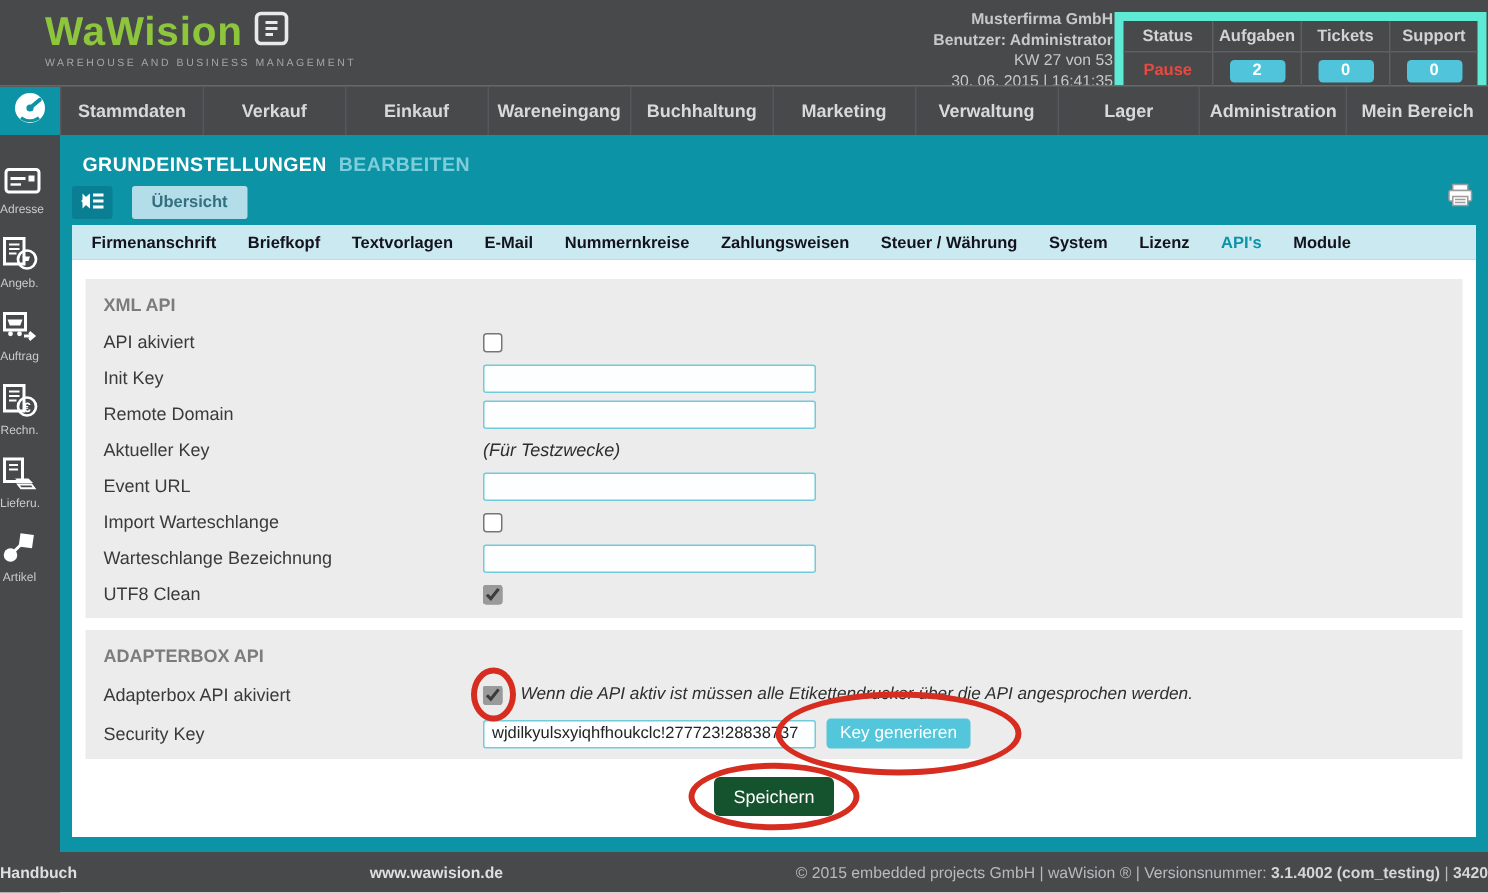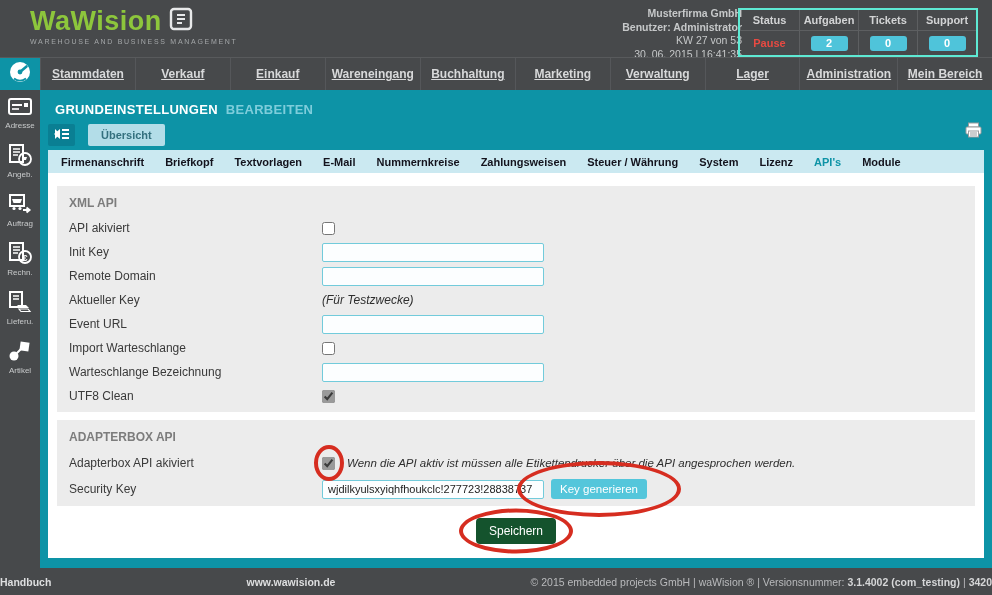--- a/index.html
+++ b/index.html
@@ -9,41 +9,41 @@
 
   
   .top-header { position:absolute; left:0; top:0; width:992px; height:57px; background:#47494b; }
   .logo-block { position:absolute; left:30px; top:7px; }
   .logo-line { display:flex; align-items:center; gap:7px; }
   .logo-title { color:#8dc63c; font-size:27px; font-weight:bold; letter-spacing:0.5px; line-height:1; }
   .logo-tagline { color:#a3a6a8; font-size:7px; letter-spacing:1.7px; margin-top:3px; }
   .hdr-info { position:absolute; right:250px; top:7px; text-align:right; color:#c6c8c9;
               font-size:10.5px; line-height:1.3; }
   .hdr-info .b { font-weight:bold; }
-  .status-table { position:absolute; right:14px; top:8px; display:flex; border:2px solid #5eead4; }
+  .status-table { position:absolute; right:1px; top:8px; display:flex; border:6px solid #5eead4; }
   .status-col { width:59px; border-left:1px solid #5d5f61; }
   .status-col:first-child { border-left:none; }
   .status-label { height:21px; display:flex; align-items:center; justify-content:center;
                   color:#d2d3d4; font-size:11px; font-weight:bold; border-bottom:1px solid #5d5f61; }
   .status-value { height:24px; display:flex; align-items:center; justify-content:center; }
   .badge { display:inline-block; min-width:37px; text-align:center; padding:1px 0 2px;
            background:#4fc4da; border-radius:3px; color:#fff; font-size:11px; font-weight:bold; }
   .pause-text { color:#e84a42; font-size:11px; font-weight:bold; }
 
   
   .nav-bar { position:absolute; left:0; top:57px; width:992px; height:33px; background:#47494b;
              border-top:1px solid #585a5c; display:flex; align-items:stretch; }
   .nav-home { width:40px; background:#0d93a6; display:flex; align-items:center; justify-content:center; }
   .nav-item { flex:1; display:flex; align-items:center; justify-content:center;
               border-left:1px solid #55575a; color:#d8d9da; font-size:12px; font-weight:bold;
-              cursor:pointer; white-space:nowrap; padding:0 6px;text-decoration:underline; }
+              cursor:pointer; white-space:nowrap; padding:0 6px; }
 
   
   .sidebar { position:absolute; left:0; top:90px; width:40px; height:505px; background:#47494b;
-             display:flex; flex-direction:column; align-items:center; padding-top:6px; }
+             display:flex; flex-direction:column; align-items:flex-start; padding-top:20px; }
   .side-item { display:flex; flex-direction:column; align-items:center; margin-bottom:13px; cursor:pointer; }
   .side-item svg { display:block; }
   .side-label { color:#c9cbcc; font-size:8px; margin-top:3px; }
 
   
   .main { position:absolute; left:40px; top:90px; width:952px; height:478px; background:#0d93a6; }
   .main-header { height:60px; position:relative; }
   .page-title { padding:12px 9px 0 15px; font-size:13px; font-weight:bold; letter-spacing:0.3px; color:#fff; }
   .page-title .sub { color:#7ecddb; margin-left:4px; }
   .toolbar { display:flex; align-items:center; gap:13px; margin:7px 0 0 8px; }

